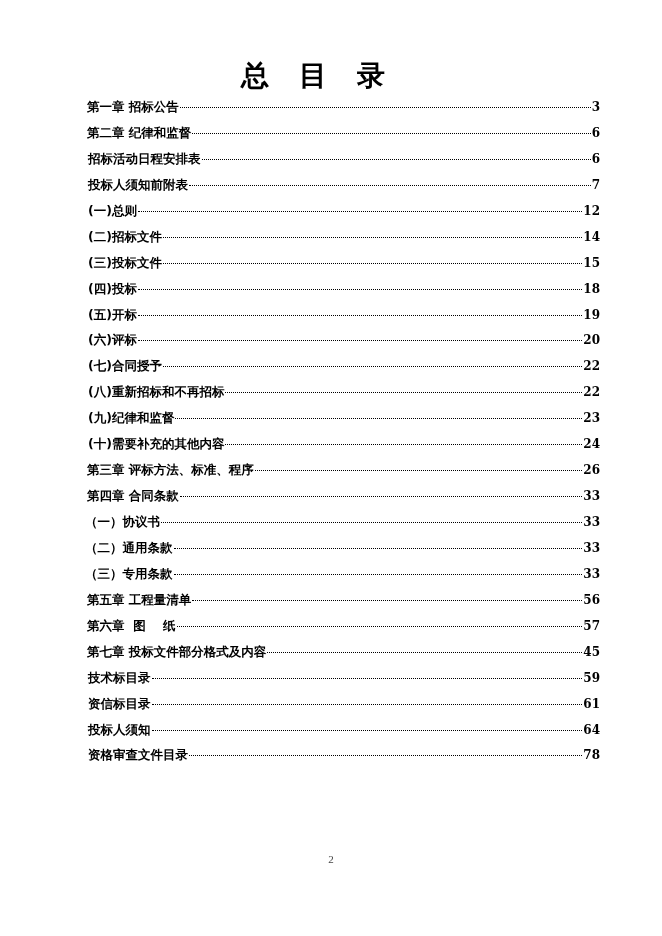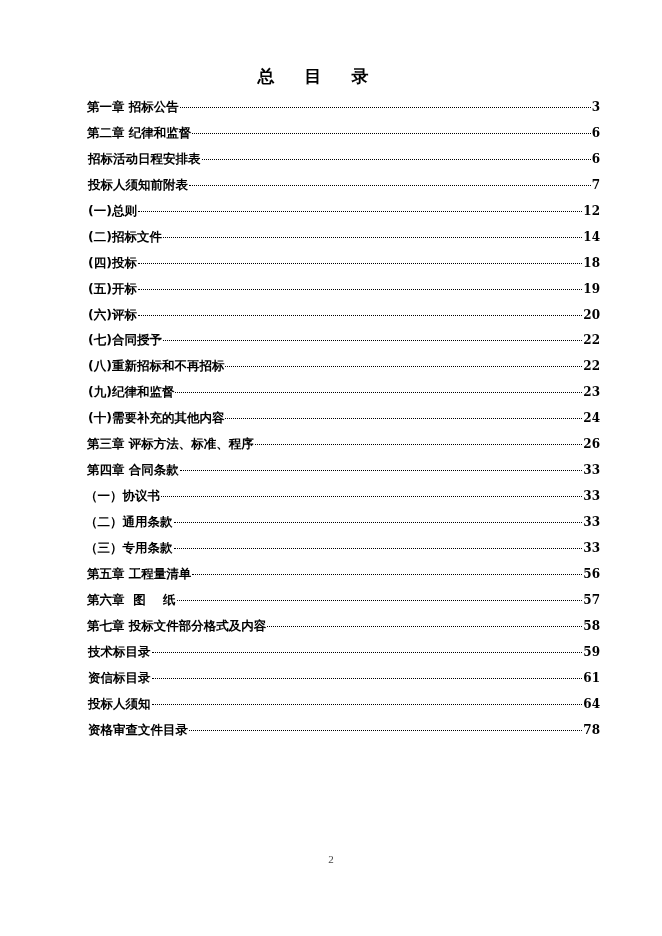--- a/index.html
+++ b/index.html
@@ -14,21 +14,21 @@
       overflow: hidden;
       font-family: "DejaVu Sans", "Liberation Sans", sans-serif;
       color: #000;
     }
     .page-title {
       position: absolute;
       top: 58px;
       left: 0;
       width: 626px;
       text-align: center;
-      font-size: 17px;
+      font-size: 28px;
       font-weight: bold;
       letter-spacing: 30px;
       text-indent: 30px;
       line-height: 36px;
     }
     .toc {
       position: absolute;
       top: 96px;
       left: 63px;
       width: 537px;
@@ -113,20 +113,25 @@
     <span class="toc-label strong">(一)总则</span>
     <span class="toc-leader"></span>
     <span class="toc-page">12</span>
   </div>
   <div class="toc-row level-2">
     <span class="toc-label strong">(二)招标文件</span>
     <span class="toc-leader"></span>
     <span class="toc-page">14</span>
   </div>
   <div class="toc-row level-2">
+    <span class="toc-label strong">(三)投标文件</span>
+    <span class="toc-leader"></span>
+    <span class="toc-page">15</span>
+  </div>
+  <div class="toc-row level-2">
     <span class="toc-label strong">(四)投标</span>
     <span class="toc-leader"></span>
     <span class="toc-page">18</span>
   </div>
   <div class="toc-row level-2">
     <span class="toc-label strong">(五)开标</span>
     <span class="toc-leader"></span>
     <span class="toc-page">19</span>
   </div>
   <div class="toc-row level-2">
@@ -185,21 +190,21 @@
     <span class="toc-page">56</span>
   </div>
   <div class="toc-row level-1">
     <span class="toc-label" style="white-space: pre;">第六章  图    纸</span>
     <span class="toc-leader"></span>
     <span class="toc-page">57</span>
   </div>
   <div class="toc-row level-1">
     <span class="toc-label">第七章  投标文件部分格式及内容</span>
     <span class="toc-leader"></span>
-    <span class="toc-page">58</span>
+    <span class="toc-page">45</span>
   </div>
   <div class="toc-row level-2">
     <span class="toc-label strong">技术标目录</span>
     <span class="toc-leader"></span>
     <span class="toc-page">59</span>
   </div>
   <div class="toc-row level-2">
     <span class="toc-label strong">资信标目录</span>
     <span class="toc-leader"></span>
     <span class="toc-page">61</span>

